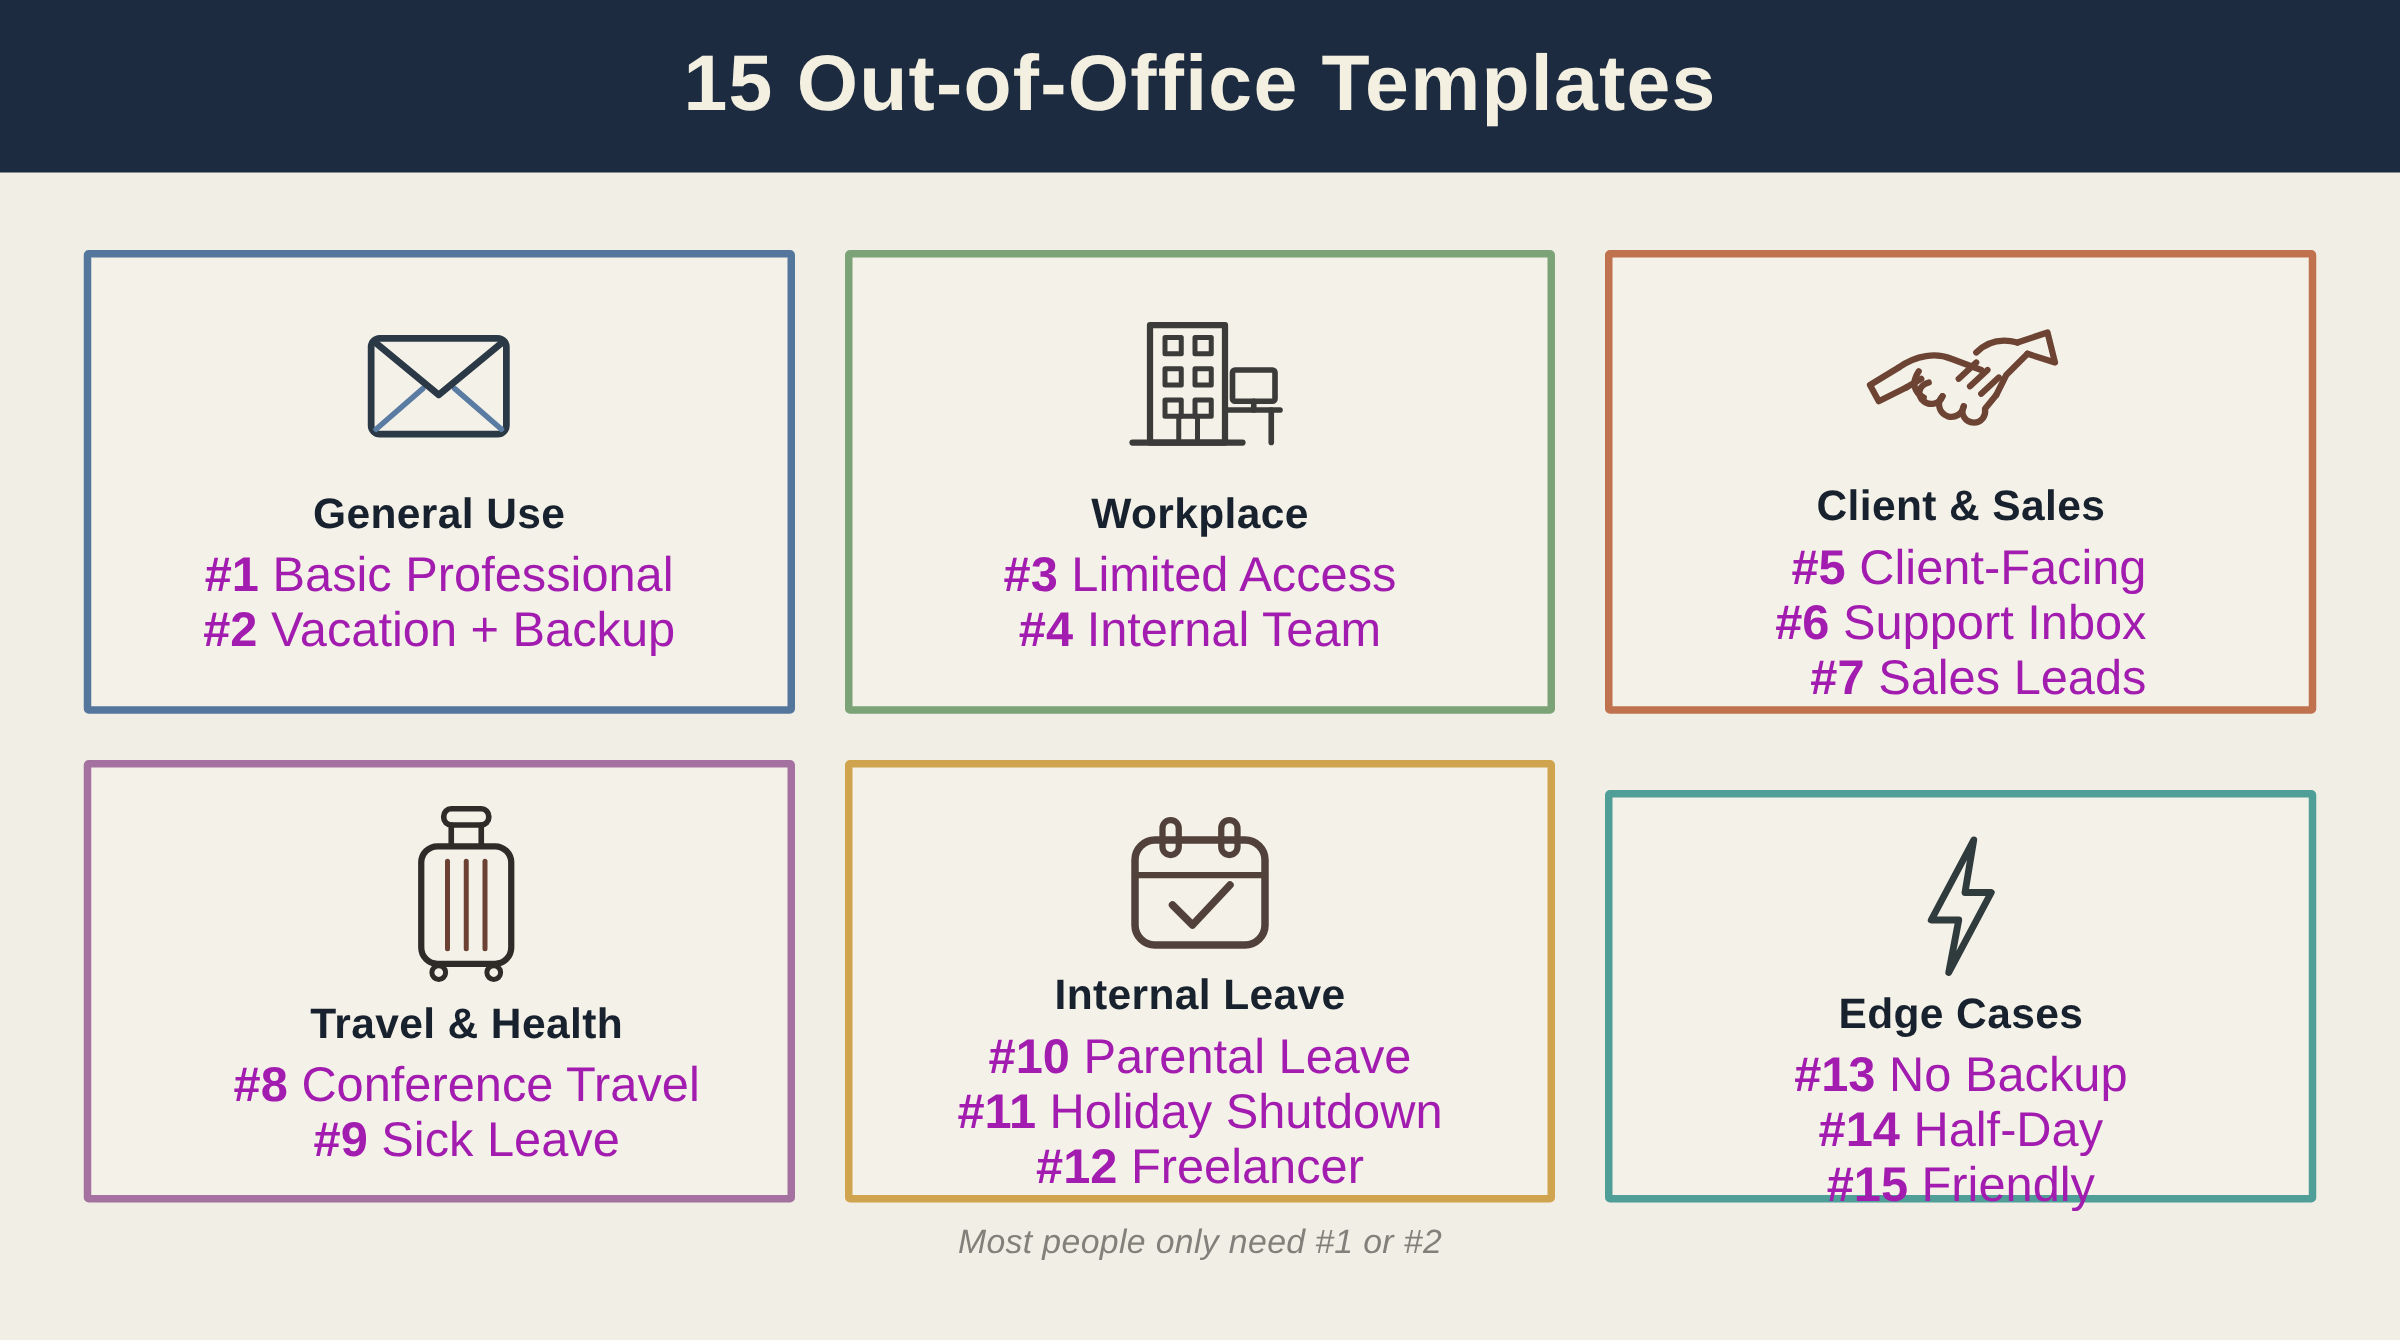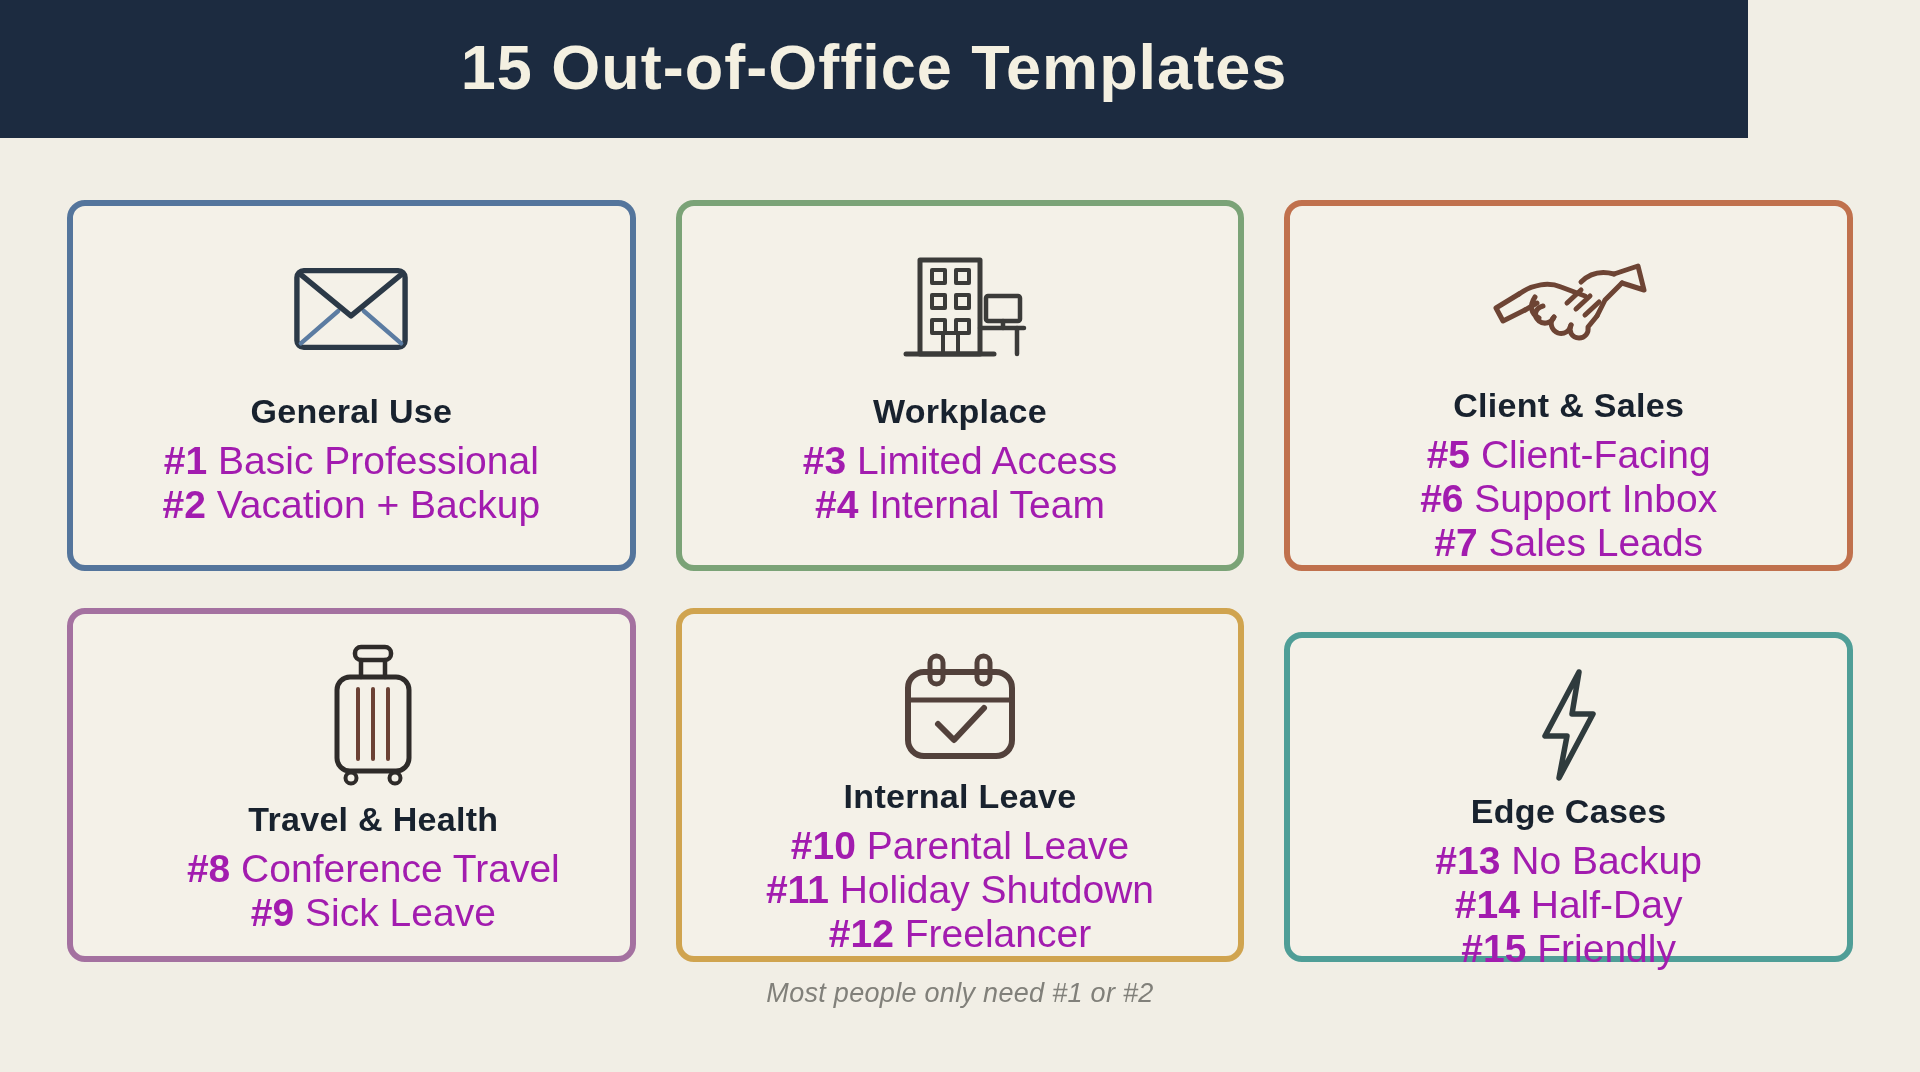--- a/index.html
+++ b/index.html
@@ -3,21 +3,21 @@
 <meta charset="utf-8">
 <style>
   html,body{margin:0;padding:0;}
   body{
     width:1920px;height:1072px;
     background:#f1eee5;
     font-family:"Liberation Sans",sans-serif;
     overflow:hidden;
   }
   .header{
-    width:1748px;height:138px;
+    width:1920px;height:138px;
     background:#1c2b40;
     display:flex;align-items:center;justify-content:center;
   }
   .header-title{
     color:#f4f0e1;
     font-size:63px;
     font-weight:700;
     letter-spacing:1px;
     margin-top:-4px;
   }
@@ -25,21 +25,21 @@
     margin:62px 67px 0 67px;
     display:grid;
     grid-template-columns:1fr 1fr 1fr;
     grid-template-rows:371px 354px;
     column-gap:40px;
     row-gap:37px;
   }
   .card{
     background:#f4f1e8;
     border:6px solid #888;
-    border-radius:18px;
+    border-radius:4px;
     display:flex;
     flex-direction:column;
     align-items:center;
     text-align:center;
   }
   .icon-box{
     height:150px;
     margin-top:28px;
     display:flex;
     align-items:center;
@@ -115,21 +115,21 @@
         <path class="stroke" d="M127,72 V98" stroke-width="4.5"></path>
       </svg>
 
     </div>
     <div class="card-title">Workplace</div>
     <div class="card-items">
         <div><span class="item-num">#3</span><span> Limited Access</span></div>
         <div><span class="item-num">#4</span><span> Internal Team</span></div>
       </div>
   </div>
-    <div class="card" style="border-color: rgb(192, 113, 77);">
+    <div class="card" style="border-color: rgb(192, 113, 77); text-align: right;">
     <div class="icon-box" style="color: rgb(109, 68, 52); --icon-accent: #6d4434;">
 
       <svg width="160" height="112" viewBox="0 0 160 112">
         <path class="stroke" d="M30,44 L7,58 L14,71 L36,60" stroke-width="5"></path>
         <path class="stroke" d="M30,44 C44,34 60,32 72,37 L96,46" stroke-width="5"></path>
         <path class="stroke" d="M36,60 L48,53" stroke-width="5"></path>
         <path class="stroke" d="M125,24 L149,16 L155,40 L133,33" stroke-width="5"></path>
         <path class="stroke" d="M125,24 C110,20 100,24 92,32" stroke-width="5"></path>
         <path class="stroke" d="M133,33 L116,50 L108,66" stroke-width="5"></path>
         <path class="stroke" d="M92,40 L78,53" stroke-width="5"></path>

